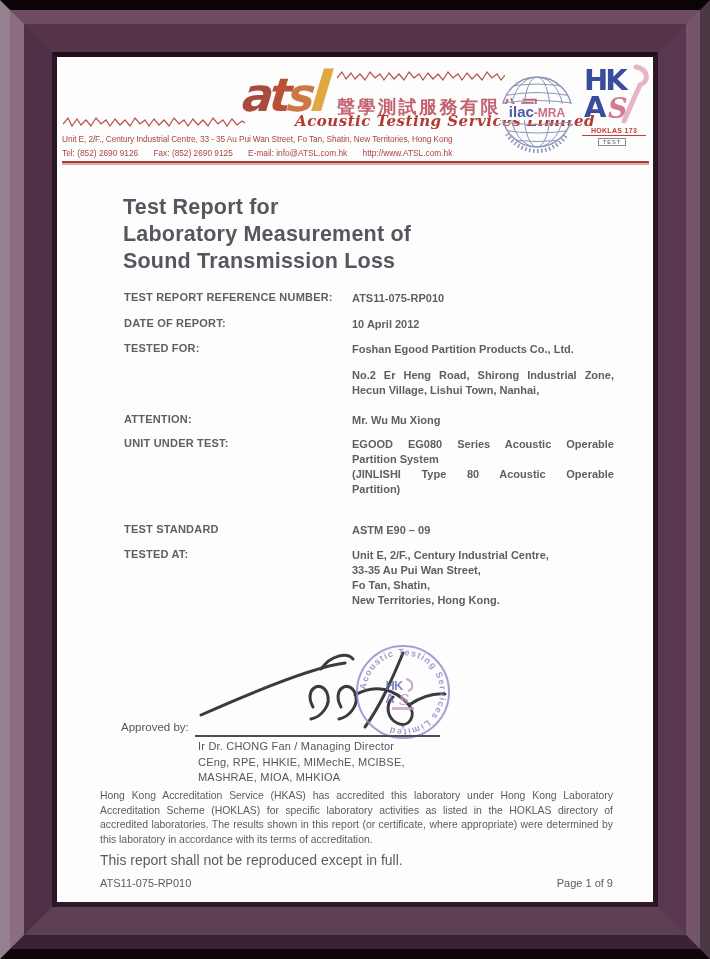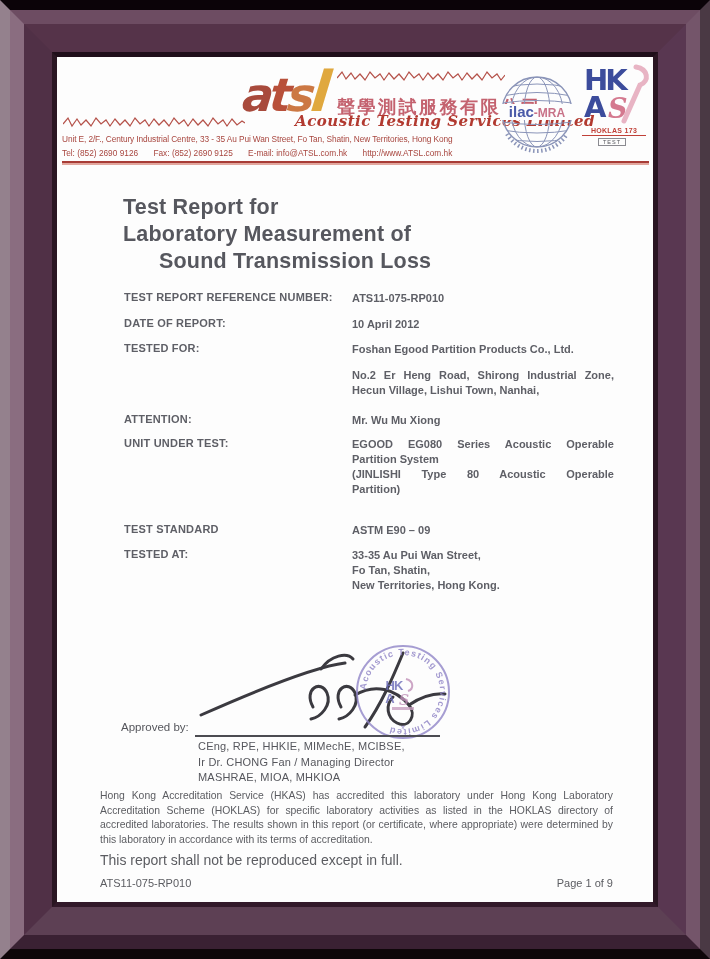--- a/index.html
+++ b/index.html
@@ -154,21 +154,21 @@
     <span class="hkas-a">A</span>
     <span class="hkas-s">S</span>
     <div class="hoklas">HOKLAS 173</div>
     <div class="hoklas-test">TEST</div>
   </div>
 
   <div class="abs red-rule"></div>
 
   <div class="abs title-line" style="top:138px;">Test Report for</div>
   <div class="abs title-line" style="top:165px;">Laboratory Measurement of</div>
-  <div class="abs title-line" style="top:192px;margin-left:36px;">Sound Transmission Loss</div>
+  <div class="abs title-line" style="top:192px;">Sound Transmission Loss</div>
 
   <div class="abs row" style="top:234px;">
     <span class="flabel">TEST REPORT REFERENCE NUMBER:</span>
     <div class="fvalue">
         <div class="vline">ATS11-075-RP010</div>
       </div>
   </div>
 
   <div class="abs row" style="top:260px;">
     <span class="flabel">DATE OF REPORT:</span>
@@ -211,20 +211,21 @@
   <div class="abs row" style="top:466px;">
     <span class="flabel">TEST STANDARD</span>
     <div class="fvalue">
         <div class="vline">ASTM E90 – 09</div>
       </div>
   </div>
 
   <div class="abs row" style="top:491px;">
     <span class="flabel">TESTED AT:</span>
     <div class="fvalue">
+      <div class="vline">Unit E, 2/F., Century Industrial Centre,</div>
       <div class="vline">33-35 Au Pui Wan Street,</div>
       <div class="vline">Fo Tan, Shatin,</div>
       <div class="vline">New Territories, Hong Kong.</div>
     </div>
   </div>
 
   <svg class="abs sig-svg" width="255" height="92" viewBox="0 0 255 92">
     <g fill="none" stroke="#3b3a40" stroke-width="3" stroke-linecap="round">
       <path d="M6,68 C60,44 118,20 150,16"></path>
       <path d="M126,22 C136,8 152,5 158,12"></path>
@@ -248,22 +249,22 @@
     <text x="36" y="60" text-anchor="middle" font-family="Liberation Sans, sans-serif" font-size="13" font-weight="bold" fill="#6a6ab8">A</text>
     <text x="50" y="62" text-anchor="middle" font-family="DejaVu Serif, serif" font-style="italic" font-size="14" font-weight="bold" fill="#c090b8">S</text>
     <path d="M52,36 C60,38 60,46 54,48" fill="none" stroke="#c090b8" stroke-width="2"></path>
     <rect x="38" y="64" width="22" height="3" fill="#c8a0c0"></rect>
     <text x="49" y="90" text-anchor="middle" font-size="10" fill="#8c80c4">*</text>
   </svg>
 
   <div class="abs approved-label">Approved by:</div>
   <div class="abs sig-line"></div>
   <div class="abs sig-name">
+    <div>Ir Dr. CHONG Fan / Managing Director</div>
     <div>CEng, RPE, HHKIE, MIMechE, MCIBSE,</div>
-    <div>Ir Dr. CHONG Fan / Managing Director</div>
     <div>MASHRAE, MIOA, MHKIOA</div>
   </div>
 
   <div class="abs foot-para">Hong Kong Accreditation Service (HKAS) has accredited this laboratory under Hong Kong Laboratory Accreditation Scheme (HOKLAS) for specific laboratory activities as listed in the HOKLAS directory of accredited laboratories. The results shown in this report (or certificate, where appropriate) were determined by this laboratory in accordance with its terms of accreditation.</div>
   <div class="abs foot-note">This report shall not be reproduced except in full.</div>
   <div class="abs foot-row">
     <span>ATS11-075-RP010</span>
     <span>Page 1 of 9</span>
   </div>
 

